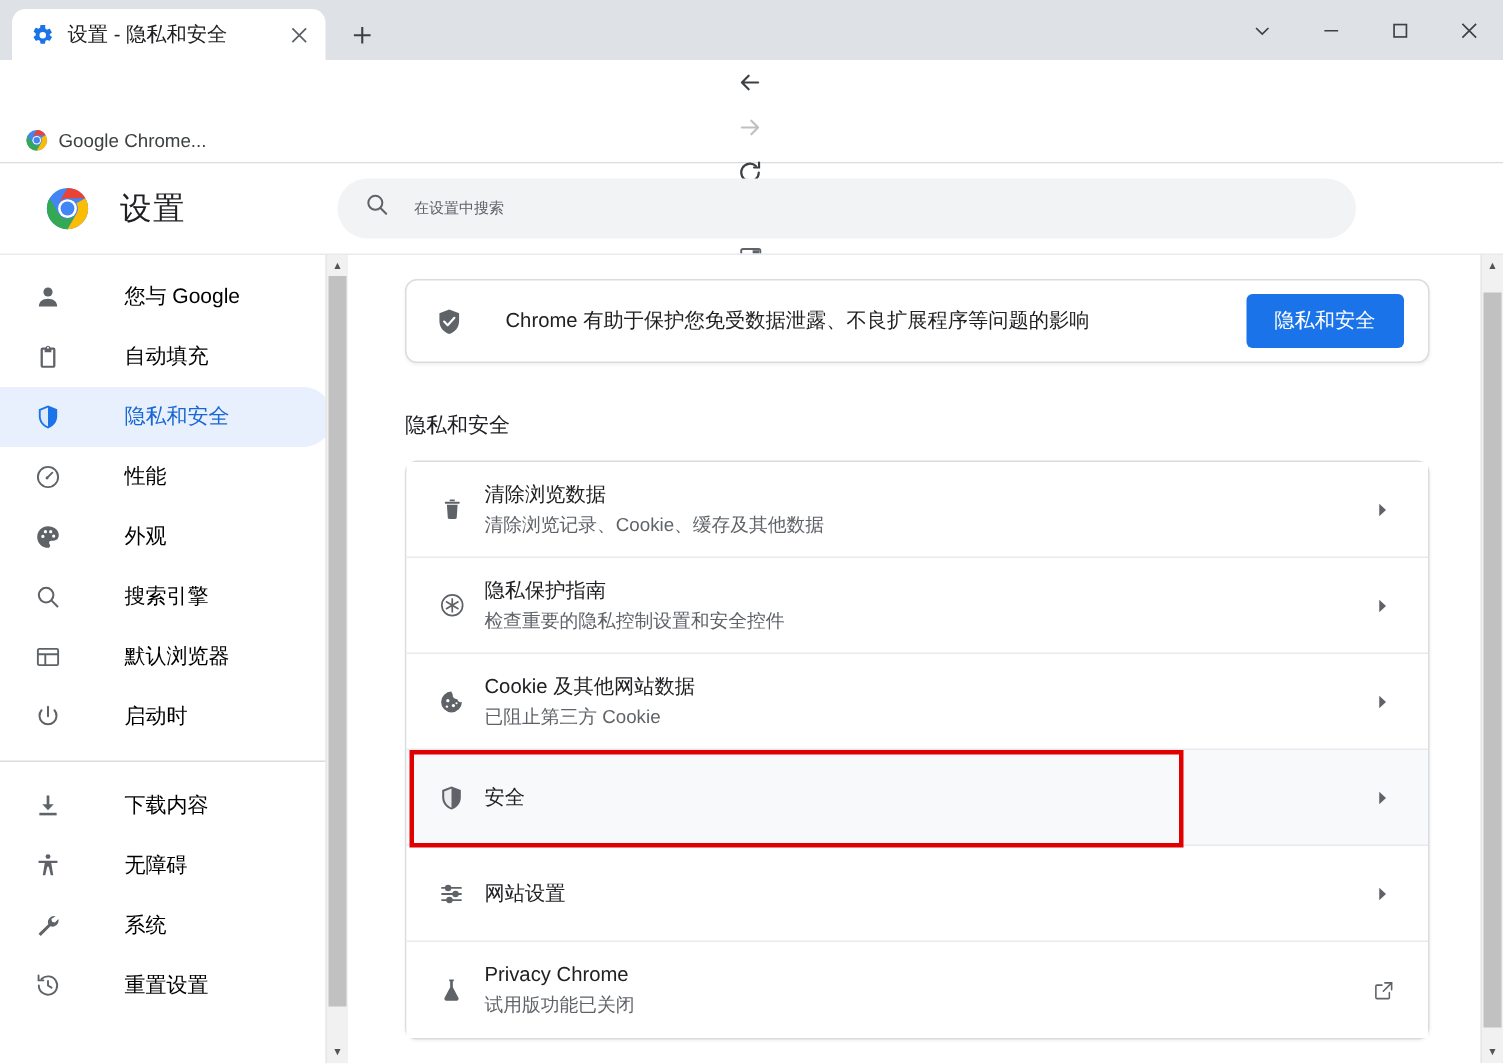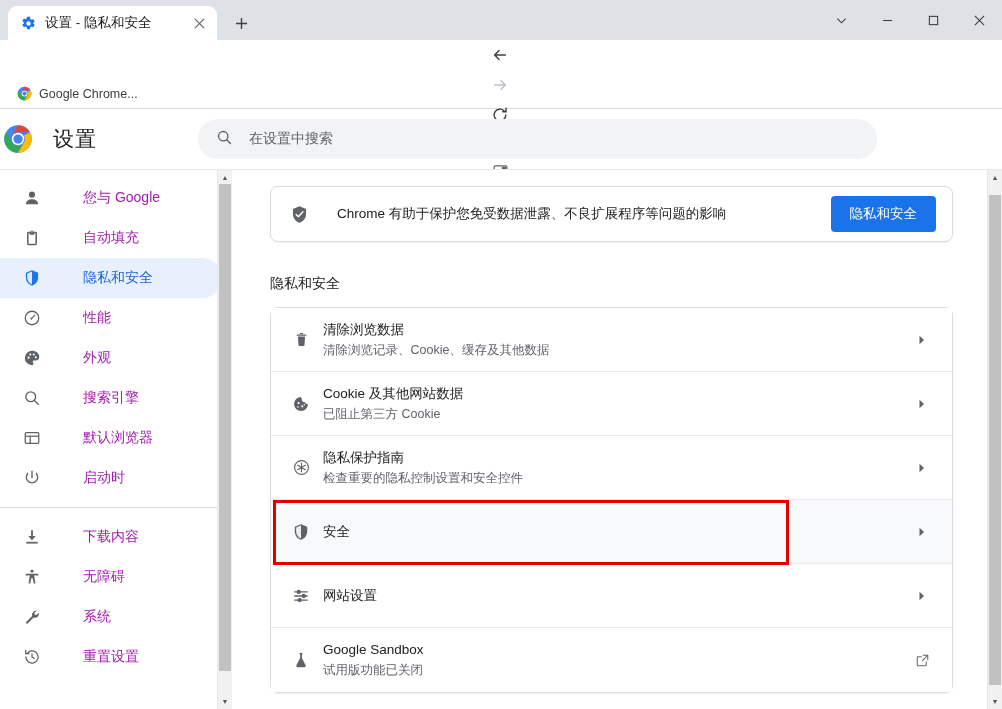--- a/index.html
+++ b/index.html
@@ -152,42 +152,42 @@
     color: #3c4043;
   }
   .bm-favicon { width: 16px; height: 16px; display: flex; align-items: center; justify-content: center; }
 
   
   .settings-header {
     height: 60px;
     background: #ffffff;
     display: flex;
     align-items: center;
-    padding-left: 1px;
+    padding-left: 28px;
     gap: 0;
   }
   .settings-logo { width: 34px; height: 34px; display: flex; align-items: center; justify-content: center; }
   .settings-title {
     font-size: 21px;
     color: #202124;
     margin-left: 18px;
     letter-spacing: 1px;
   }
   .settings-search {
     margin-left: 101px;
     width: 679px;
     height: 40px;
     background: #f1f3f4;
     border-radius: 20px;
     display: flex;
     align-items: center;
     padding: 0 18px;
     gap: 16px;
   }
-  .settings-search .ph { font-size: 14px; color: #5f6368; }
+  .settings-search .ph { font-size: 10px; color: #5f6368; }
 
   
   .content-area {
     position: relative;
     height: 540px;
     display: flex;
     background: #ffffff;
     border-top: 1px solid #e8eaed;
   }
 
@@ -210,21 +210,21 @@
     color: #5f6368;
   }
   .nav-item .nav-ico {
     width: 20px; height: 20px;
     display: flex; align-items: center; justify-content: center;
     flex: 0 0 20px;
   }
   .nav-item .nav-label {
     margin-left: 41px;
     font-size: 14px;
-    color: #a21caf;
+    color: #000000;
     white-space: nowrap;
   }
   .nav-item.selected { background: #e8f0fe; }
   .nav-item.selected .nav-ico { color: #1a73e8; }
   .nav-item.selected .nav-label { color: #1967d2; }
   .nav-sep {
     height: 1px;
     background: #dadce0;
     margin: 9px 0 9px 0;
   }
@@ -666,49 +666,49 @@
           </span>
           <span class="row-arrow">
             <svg width="10" height="10" viewBox="0 0 10 10" fill="#5f6368">
                 <path d="M2.5 0.8 L7 5 L2.5 9.2 Z"></path>
               </svg>
           </span>
         </div>
 
         <div class="row">
           <span class="row-ico">
+            <svg width="19" height="19" viewBox="0 0 20 20" fill="none" stroke="#5f6368" stroke-width="1.2">
+                <circle cx="10" cy="10" r="7.3"></circle>
+                <path d="M10 5 V15 M5.6 7.4 L14.4 12.6 M14.4 7.4 L5.6 12.6"></path>
+              </svg>
+          </span>
+          <span class="row-texts">
+            <span class="row-title" style="display:block">隐私保护指南</span>
+            <span class="row-sub" style="display:block">检查重要的隐私控制设置和安全控件</span>
+          </span>
+          <span class="row-arrow">
+            <svg width="10" height="10" viewBox="0 0 10 10" fill="#5f6368">
+                <path d="M2.5 0.8 L7 5 L2.5 9.2 Z"></path>
+              </svg>
+          </span>
+        </div>
+
+        <div class="row">
+          <span class="row-ico">
             <svg width="18" height="18" viewBox="0 0 20 20" fill="#5f6368">
                 <path d="M10 2.3a7.7 7.7 0 1 0 7.7 7.7 3 3 0 0 1-3.5-2.2 3 3 0 0 1-3.3-3.6A3 3 0 0 1 10 2.3z"></path>
                 <circle cx="7.3" cy="9" r="1.2" fill="#fff"></circle>
                 <circle cx="11.4" cy="12.6" r="1.2" fill="#fff"></circle>
                 <circle cx="6.6" cy="13.4" r=".9" fill="#fff"></circle>
                 <circle cx="13.7" cy="10.9" r=".8" fill="#fff"></circle>
               </svg>
           </span>
           <span class="row-texts">
             <span class="row-title" style="display:block">Cookie 及其他网站数据</span>
             <span class="row-sub" style="display:block">已阻止第三方 Cookie</span>
-          </span>
-          <span class="row-arrow">
-            <svg width="10" height="10" viewBox="0 0 10 10" fill="#5f6368">
-                <path d="M2.5 0.8 L7 5 L2.5 9.2 Z"></path>
-              </svg>
-          </span>
-        </div>
-
-        <div class="row">
-          <span class="row-ico">
-            <svg width="19" height="19" viewBox="0 0 20 20" fill="none" stroke="#5f6368" stroke-width="1.2">
-                <circle cx="10" cy="10" r="7.3"></circle>
-                <path d="M10 5 V15 M5.6 7.4 L14.4 12.6 M14.4 7.4 L5.6 12.6"></path>
-              </svg>
-          </span>
-          <span class="row-texts">
-            <span class="row-title" style="display:block">隐私保护指南</span>
-            <span class="row-sub" style="display:block">检查重要的隐私控制设置和安全控件</span>
           </span>
           <span class="row-arrow">
             <svg width="10" height="10" viewBox="0 0 10 10" fill="#5f6368">
                 <path d="M2.5 0.8 L7 5 L2.5 9.2 Z"></path>
               </svg>
           </span>
         </div>
 
         <div class="row highlighted">
           <span class="row-ico">
@@ -747,21 +747,21 @@
           </span>
         </div>
 
         <div class="row">
           <span class="row-ico">
             <svg width="18" height="18" viewBox="0 0 20 20" fill="#5f6368">
                 <path d="M8.3 2.2h3.4v1.4h-.7v4.3l4.1 7.9a1.5 1.5 0 0 1-1.3 2.2H6.2a1.5 1.5 0 0 1-1.3-2.2L9 7.9V3.6h-.7z"></path>
               </svg>
           </span>
           <span class="row-texts">
-            <span class="row-title" style="display:block">Google Sandbox</span>
+            <span class="row-title" style="display:block">Privacy Chrome</span>
             <span class="row-sub" style="display:block">试用版功能已关闭</span>
           </span>
           <span class="row-arrow">
             <svg width="15" height="15" viewBox="0 0 20 20" fill="none" stroke="#5f6368" stroke-width="1.4" stroke-linecap="round" stroke-linejoin="round">
               <path d="M11 3 H17 V9"></path>
                 <path d="M17 3 L9.6 10.4"></path>
                 <path d="M15 11.6 V16 a1 1 0 0 1-1 1 H4 a1 1 0 0 1-1-1 V6 a1 1 0 0 1 1-1 h4.4"></path>
             </svg>
           </span>
         </div>

